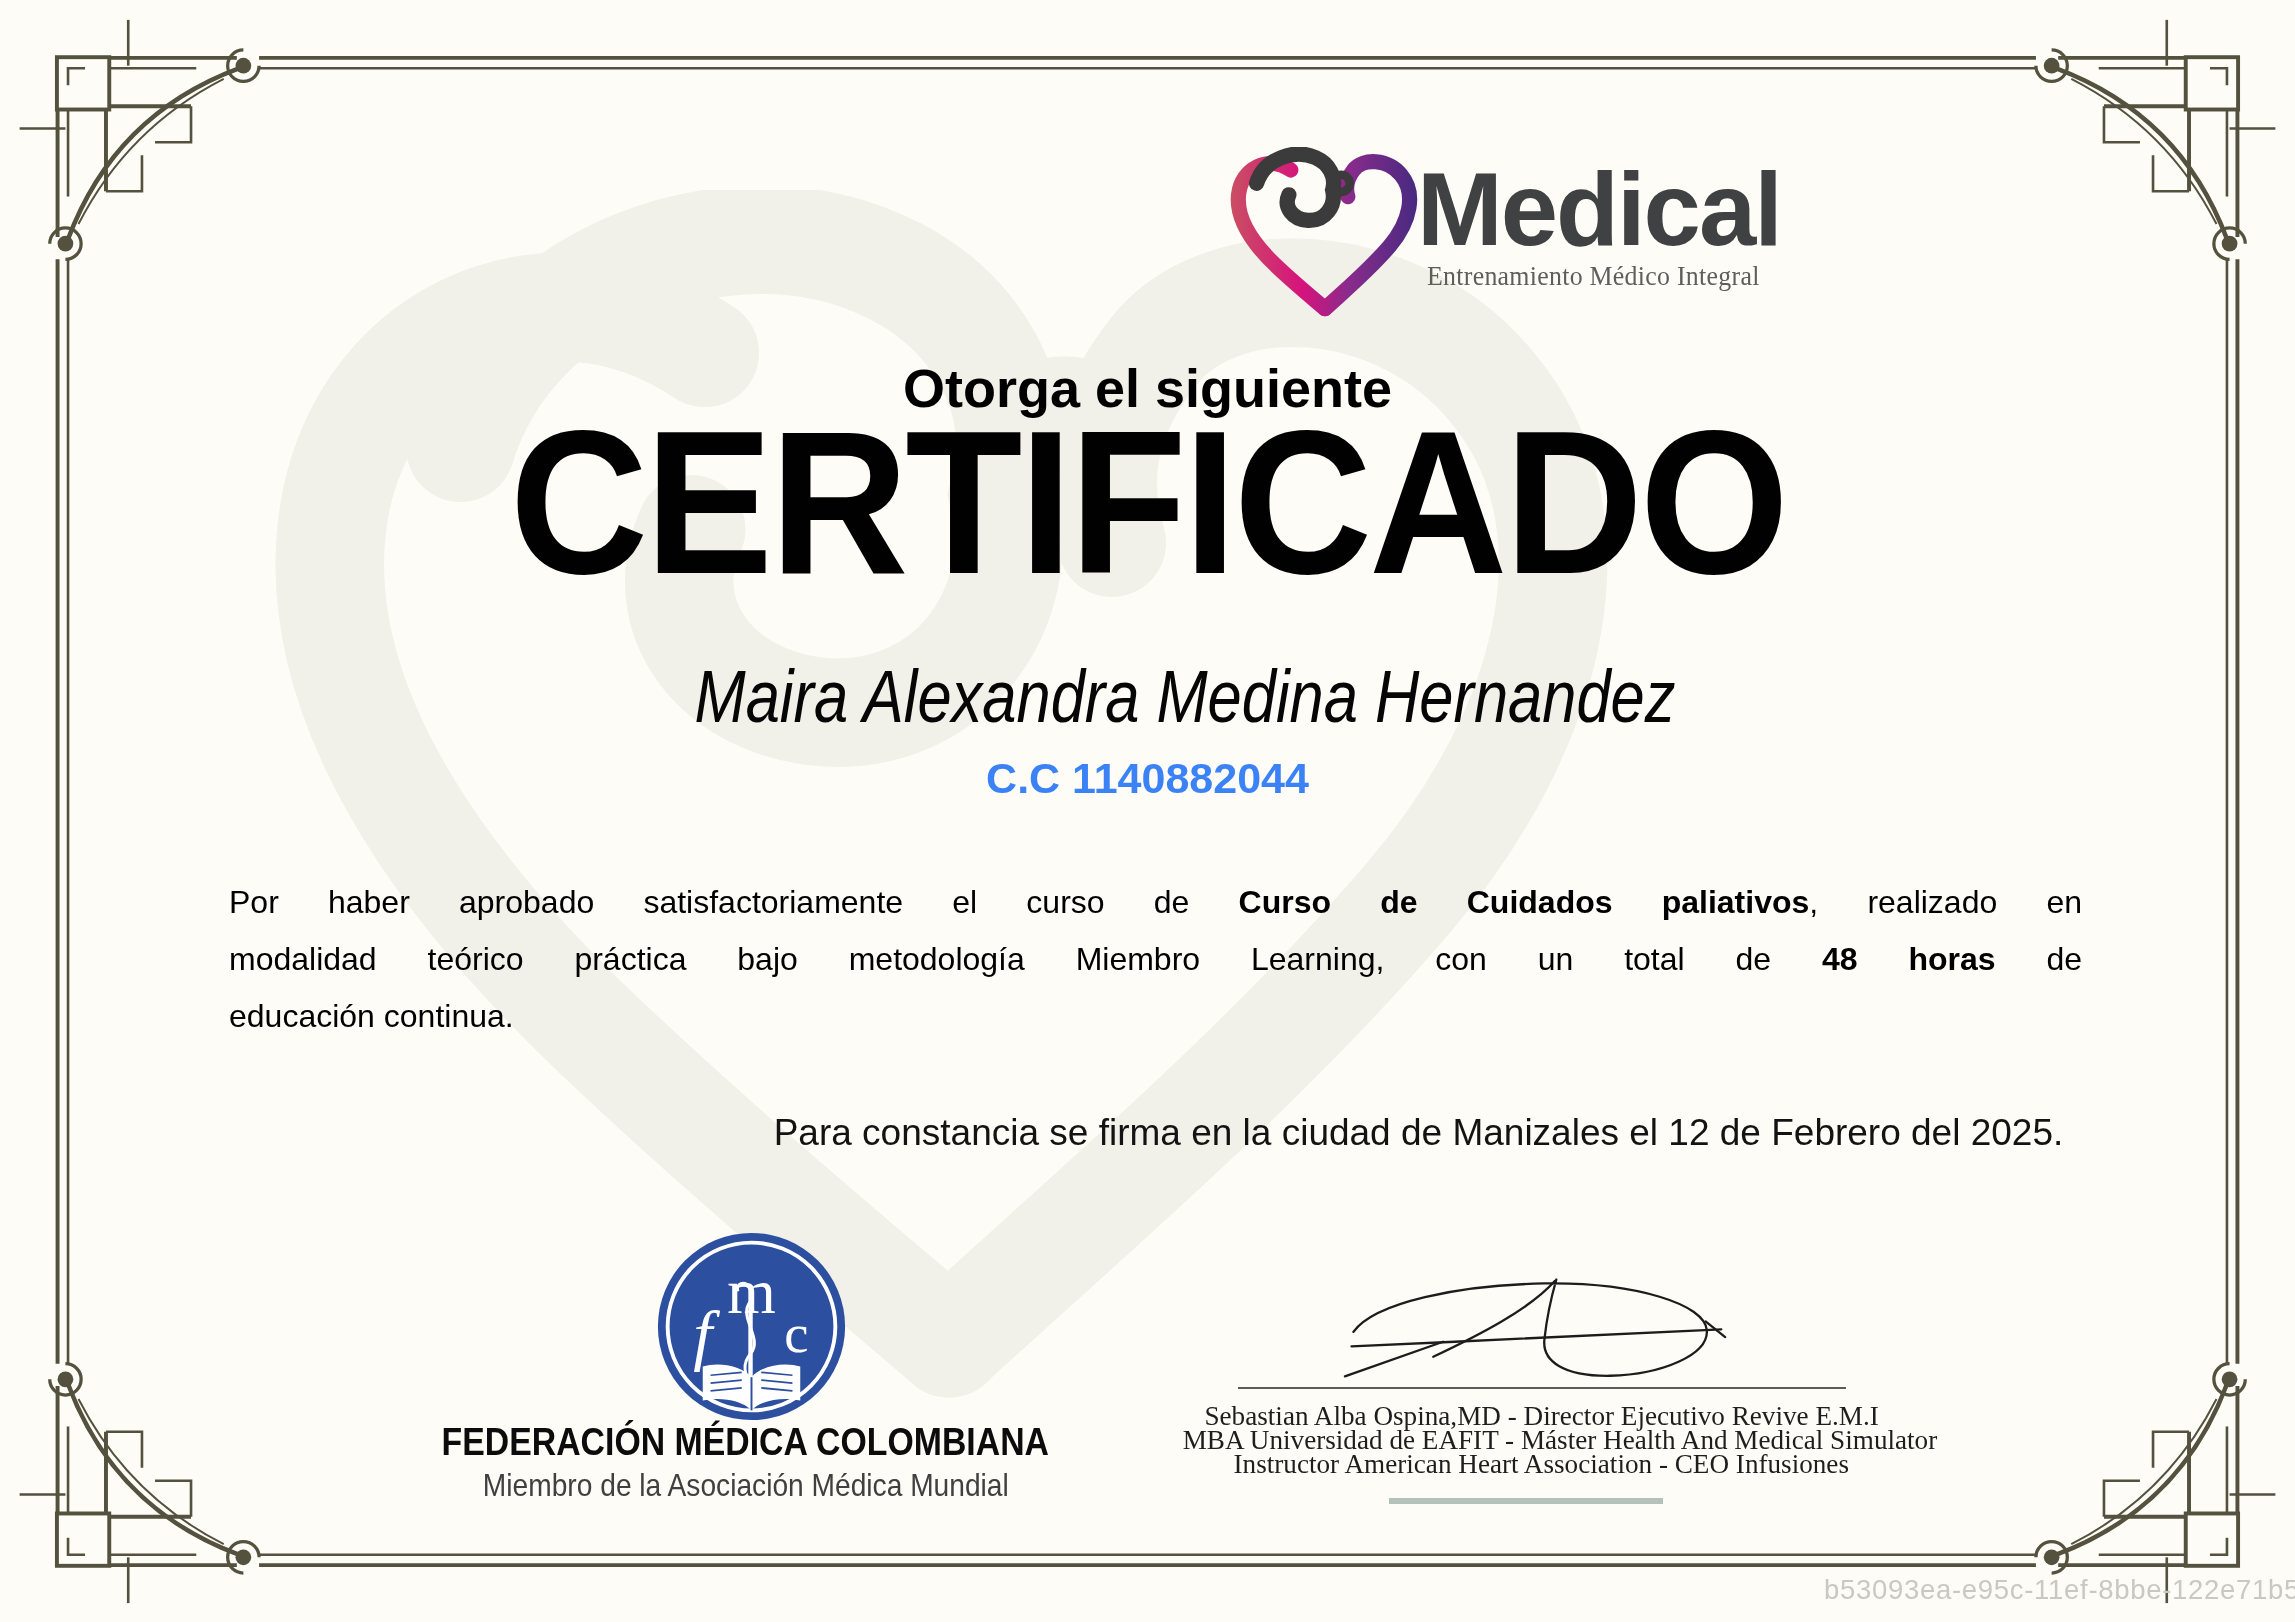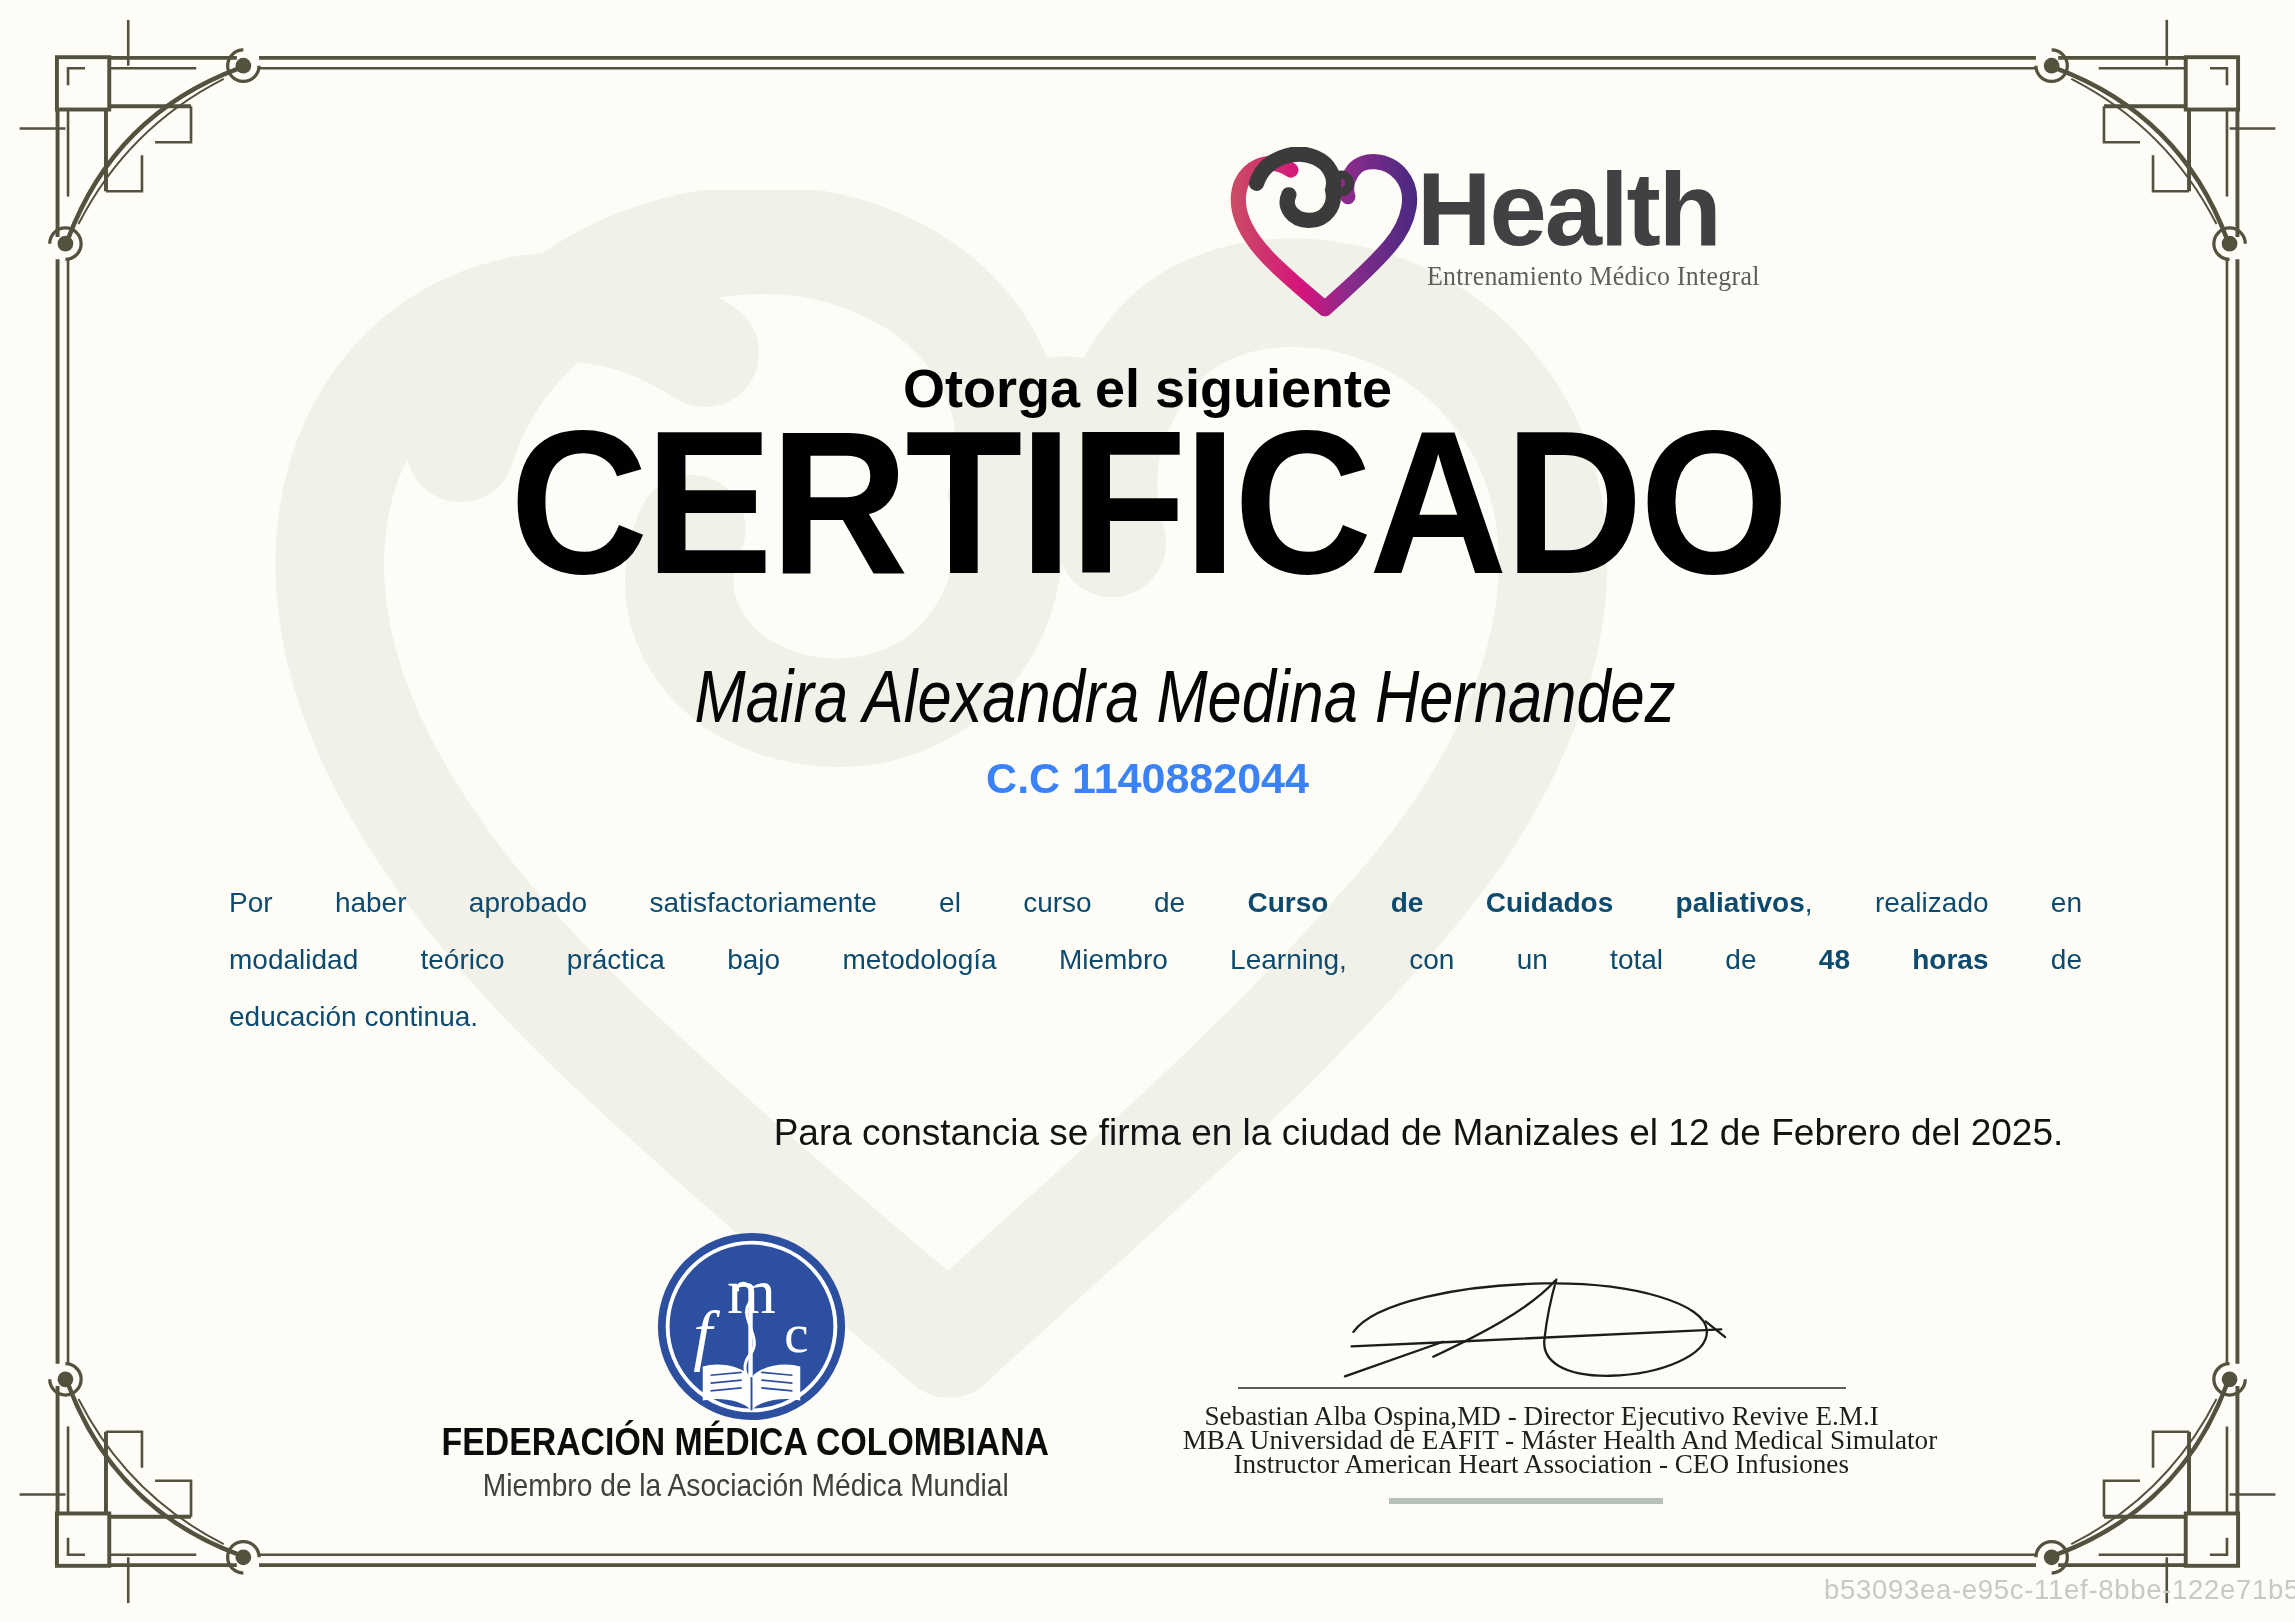--- a/index.html
+++ b/index.html
@@ -21,21 +21,21 @@
   .brand-tagline{font-family:"Liberation Serif", serif;font-size:27.5px;color:#5e5e5c;letter-spacing:0.3px;}
 
   .intro-line{top:357px;font-size:54px;font-weight:bold;color:#000;}
   .cert-title{top:400px;font-size:204px;font-weight:bold;color:#010101;letter-spacing:-3.3px;line-height:1.0;}
   .cert-title .sx{transform:scaleX(0.94);}
   .recip-name{top:654px;font-size:74px;font-style:italic;color:#060606;margin-left:37px;}
   .recip-name .sx{transform:scaleX(0.83);}
   .recip-cc{top:754px;font-size:43px;font-weight:bold;color:#3b82f6;}
 
   
-  .para{left:229px;top:874px;width:1853px;font-size:28px;line-height:57px;color:#0c4a6e;}
+  .para{left:229px;top:874px;width:1853px;font-size:32px;line-height:57px;color:#000000;}
   .pline{text-align:justify;text-align-last:justify;}
   .pline-last{text-align:left;}
   .b{font-weight:bold;}
 
   .attest{top:1112px;font-size:37px;color:#131313;padding-left:271px;}
 
   
   .fmc-name{top:1421px;left:0;width:1491px;text-align:center;font-size:38px;font-weight:bold;color:#0c0c0c;white-space:nowrap;}
   .fmc-name .sx{transform:scaleX(0.89);}
   .fmc-membership{top:1467px;left:0;width:1492px;text-align:center;font-size:32px;color:#404040;white-space:nowrap;}
@@ -108,21 +108,21 @@
         <stop offset="0.38" stop-color="#d6137c"></stop>
         <stop offset="0.62" stop-color="#8a2b8c"></stop>
         <stop offset="1" stop-color="#452a80"></stop>
       </linearGradient>
     </defs>
     <path d="M64,24 C40,8 12,22 9,50 C6,78 28,106 52,128 C68,143 86,158 100,170" stroke="url(#heartgrad)" stroke-width="16"></path>
     <path d="M100,170 C116,155 146,130 168,104 C190,78 196,48 180,29 C166,12 140,11 130,24 C123,33 121,42 124,52" stroke="url(#heartgrad)" stroke-width="16"></path>
     <path d="M28,38 C36,12 68,1 90,11 C104,17 112,31 108,45 C112,62 100,78 82,77 C66,76 56,63 62,50" stroke="#3b3b3b" stroke-width="16"></path>
     <circle cx="117" cy="38" r="9" stroke="#3b3b3b" stroke-width="9"></circle>
   </svg>
-  <div class="abs brand-text" style="left:1417px;top:157px;">Health</div>
+  <div class="abs brand-text" style="left:1417px;top:157px;">Medical</div>
   <div class="abs brand-tagline" style="left:1427px;top:260px;">
     <span class="sx" style="transform:scaleX(0.94);transform-origin:left center;">Entrenamiento Médico Integral</span>
   </div>
 
   <div class="centerline intro-line">Otorga el siguiente</div>
   <div class="centerline cert-title"><span class="sx">CERTIFICADO</span></div>
 
   <div class="centerline recip-name"><span class="sx">Maira Alexandra Medina Hernandez</span></div>
   <div class="centerline recip-cc">C.C 1140882044</div>
 

